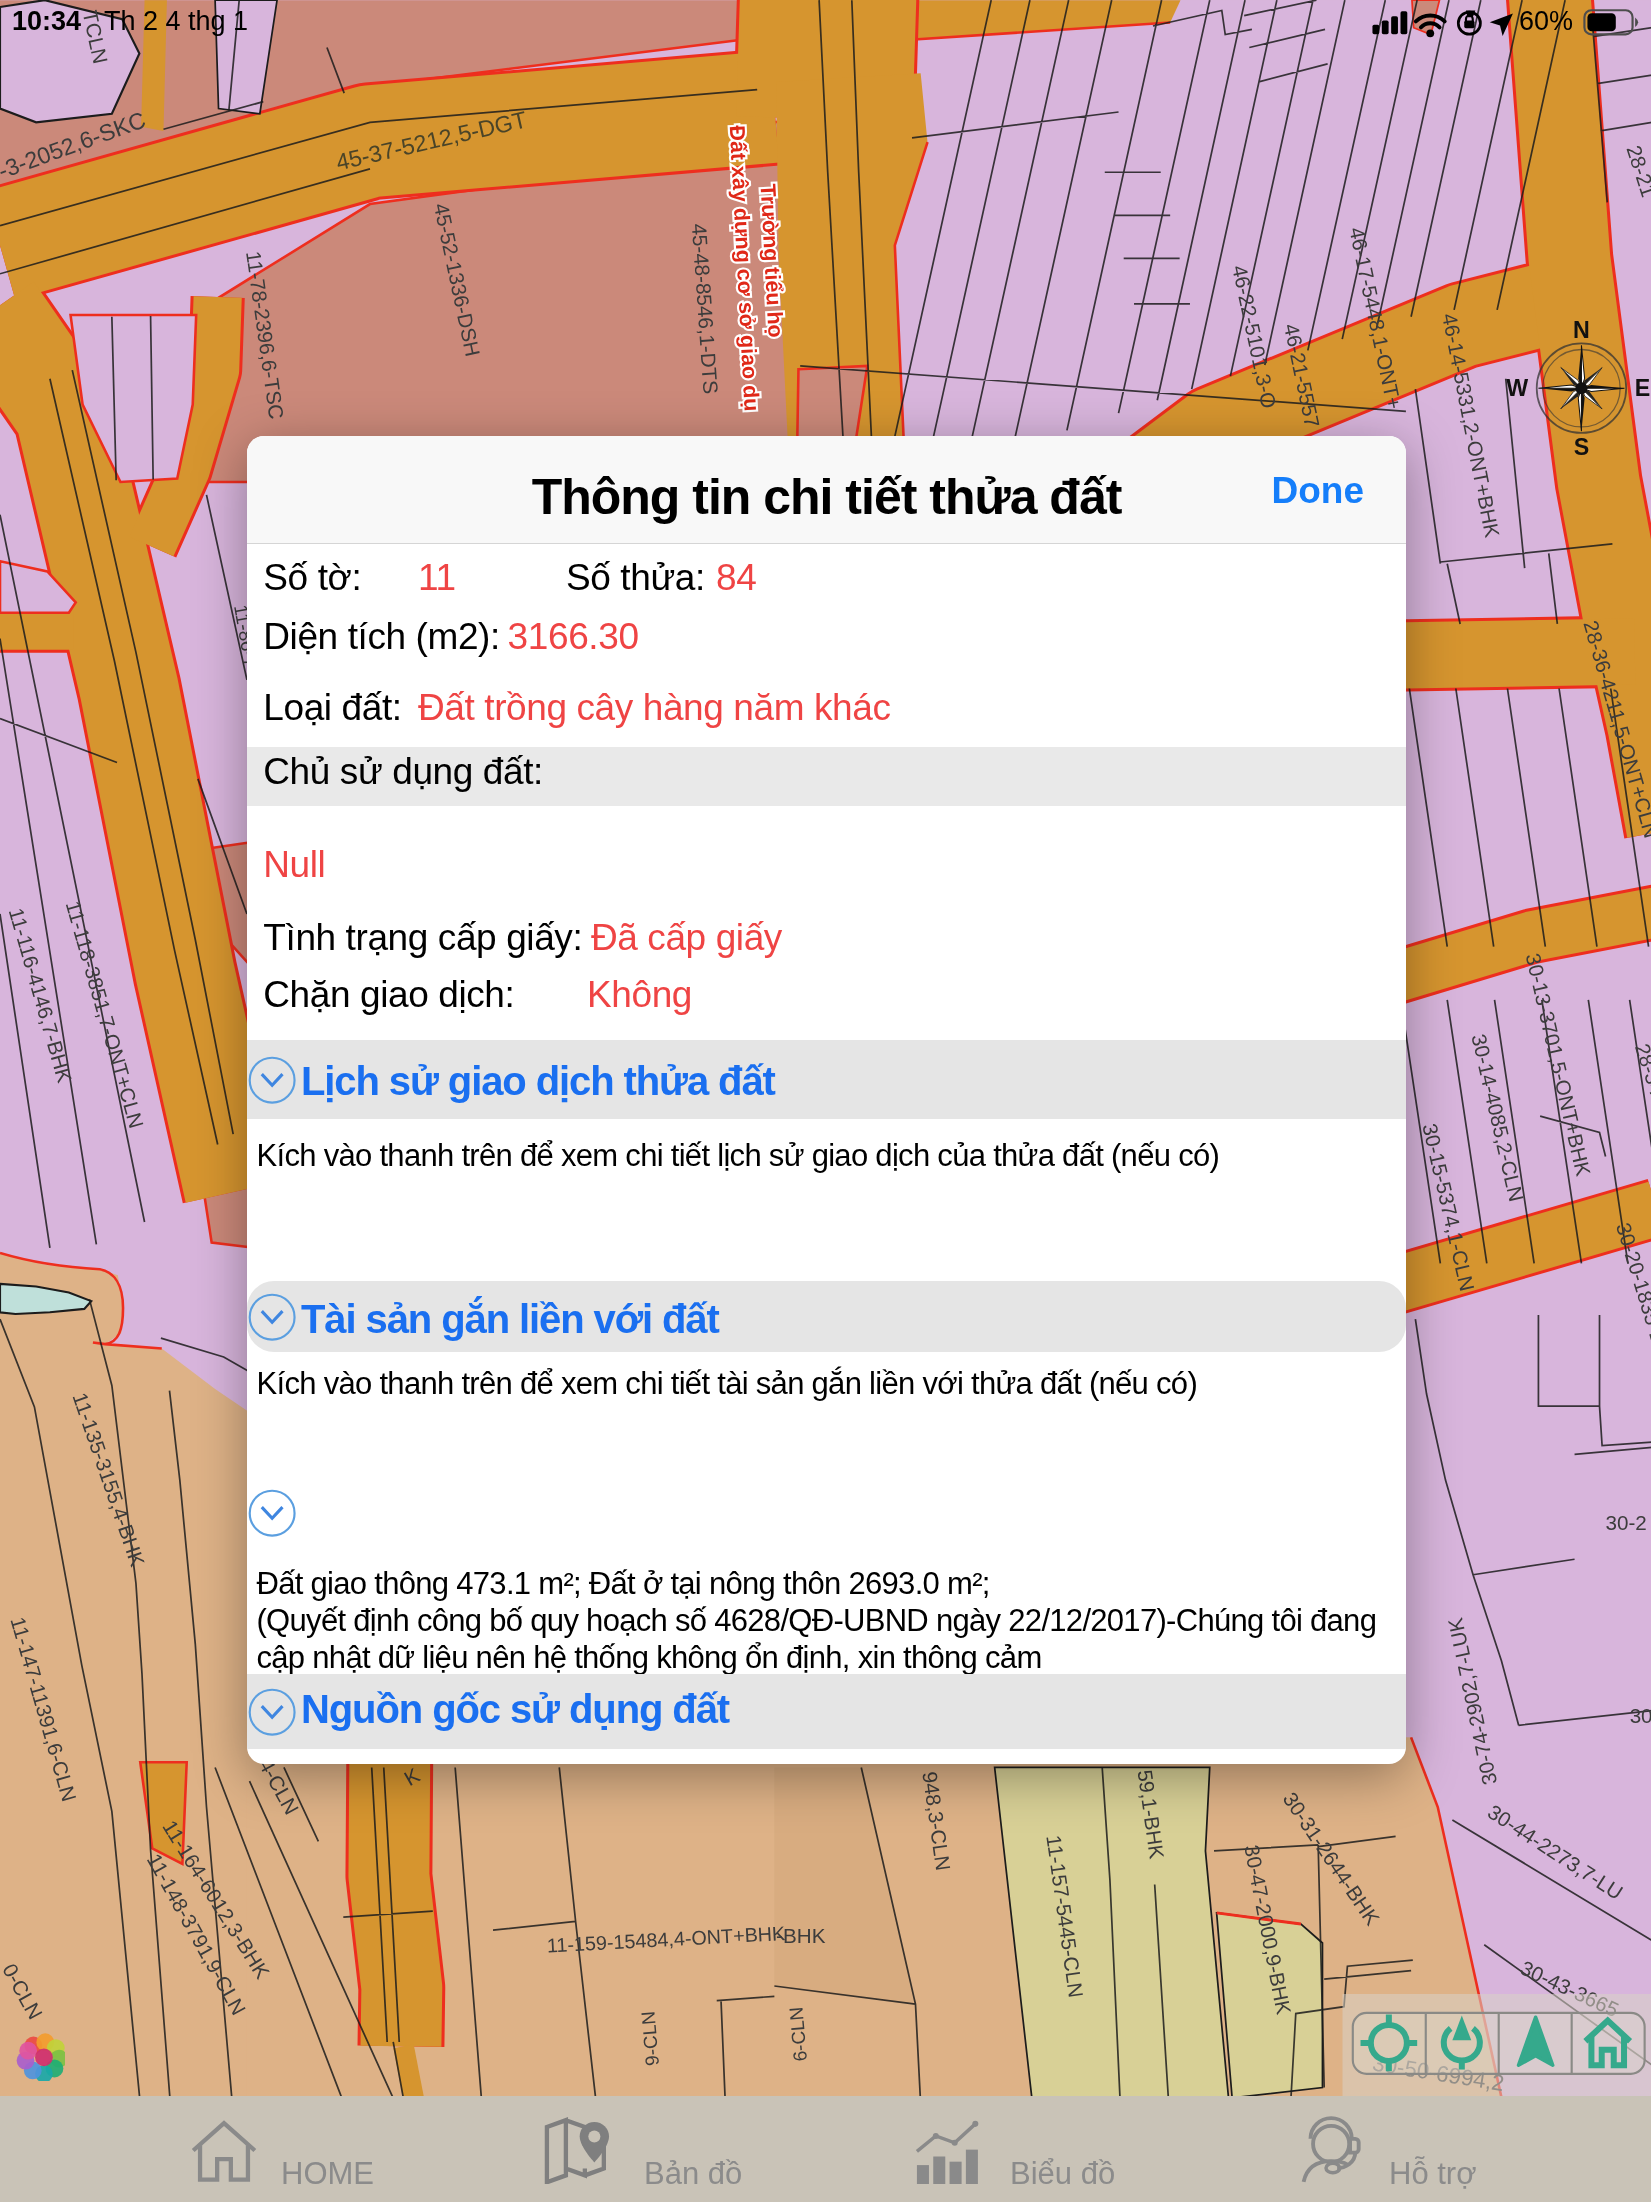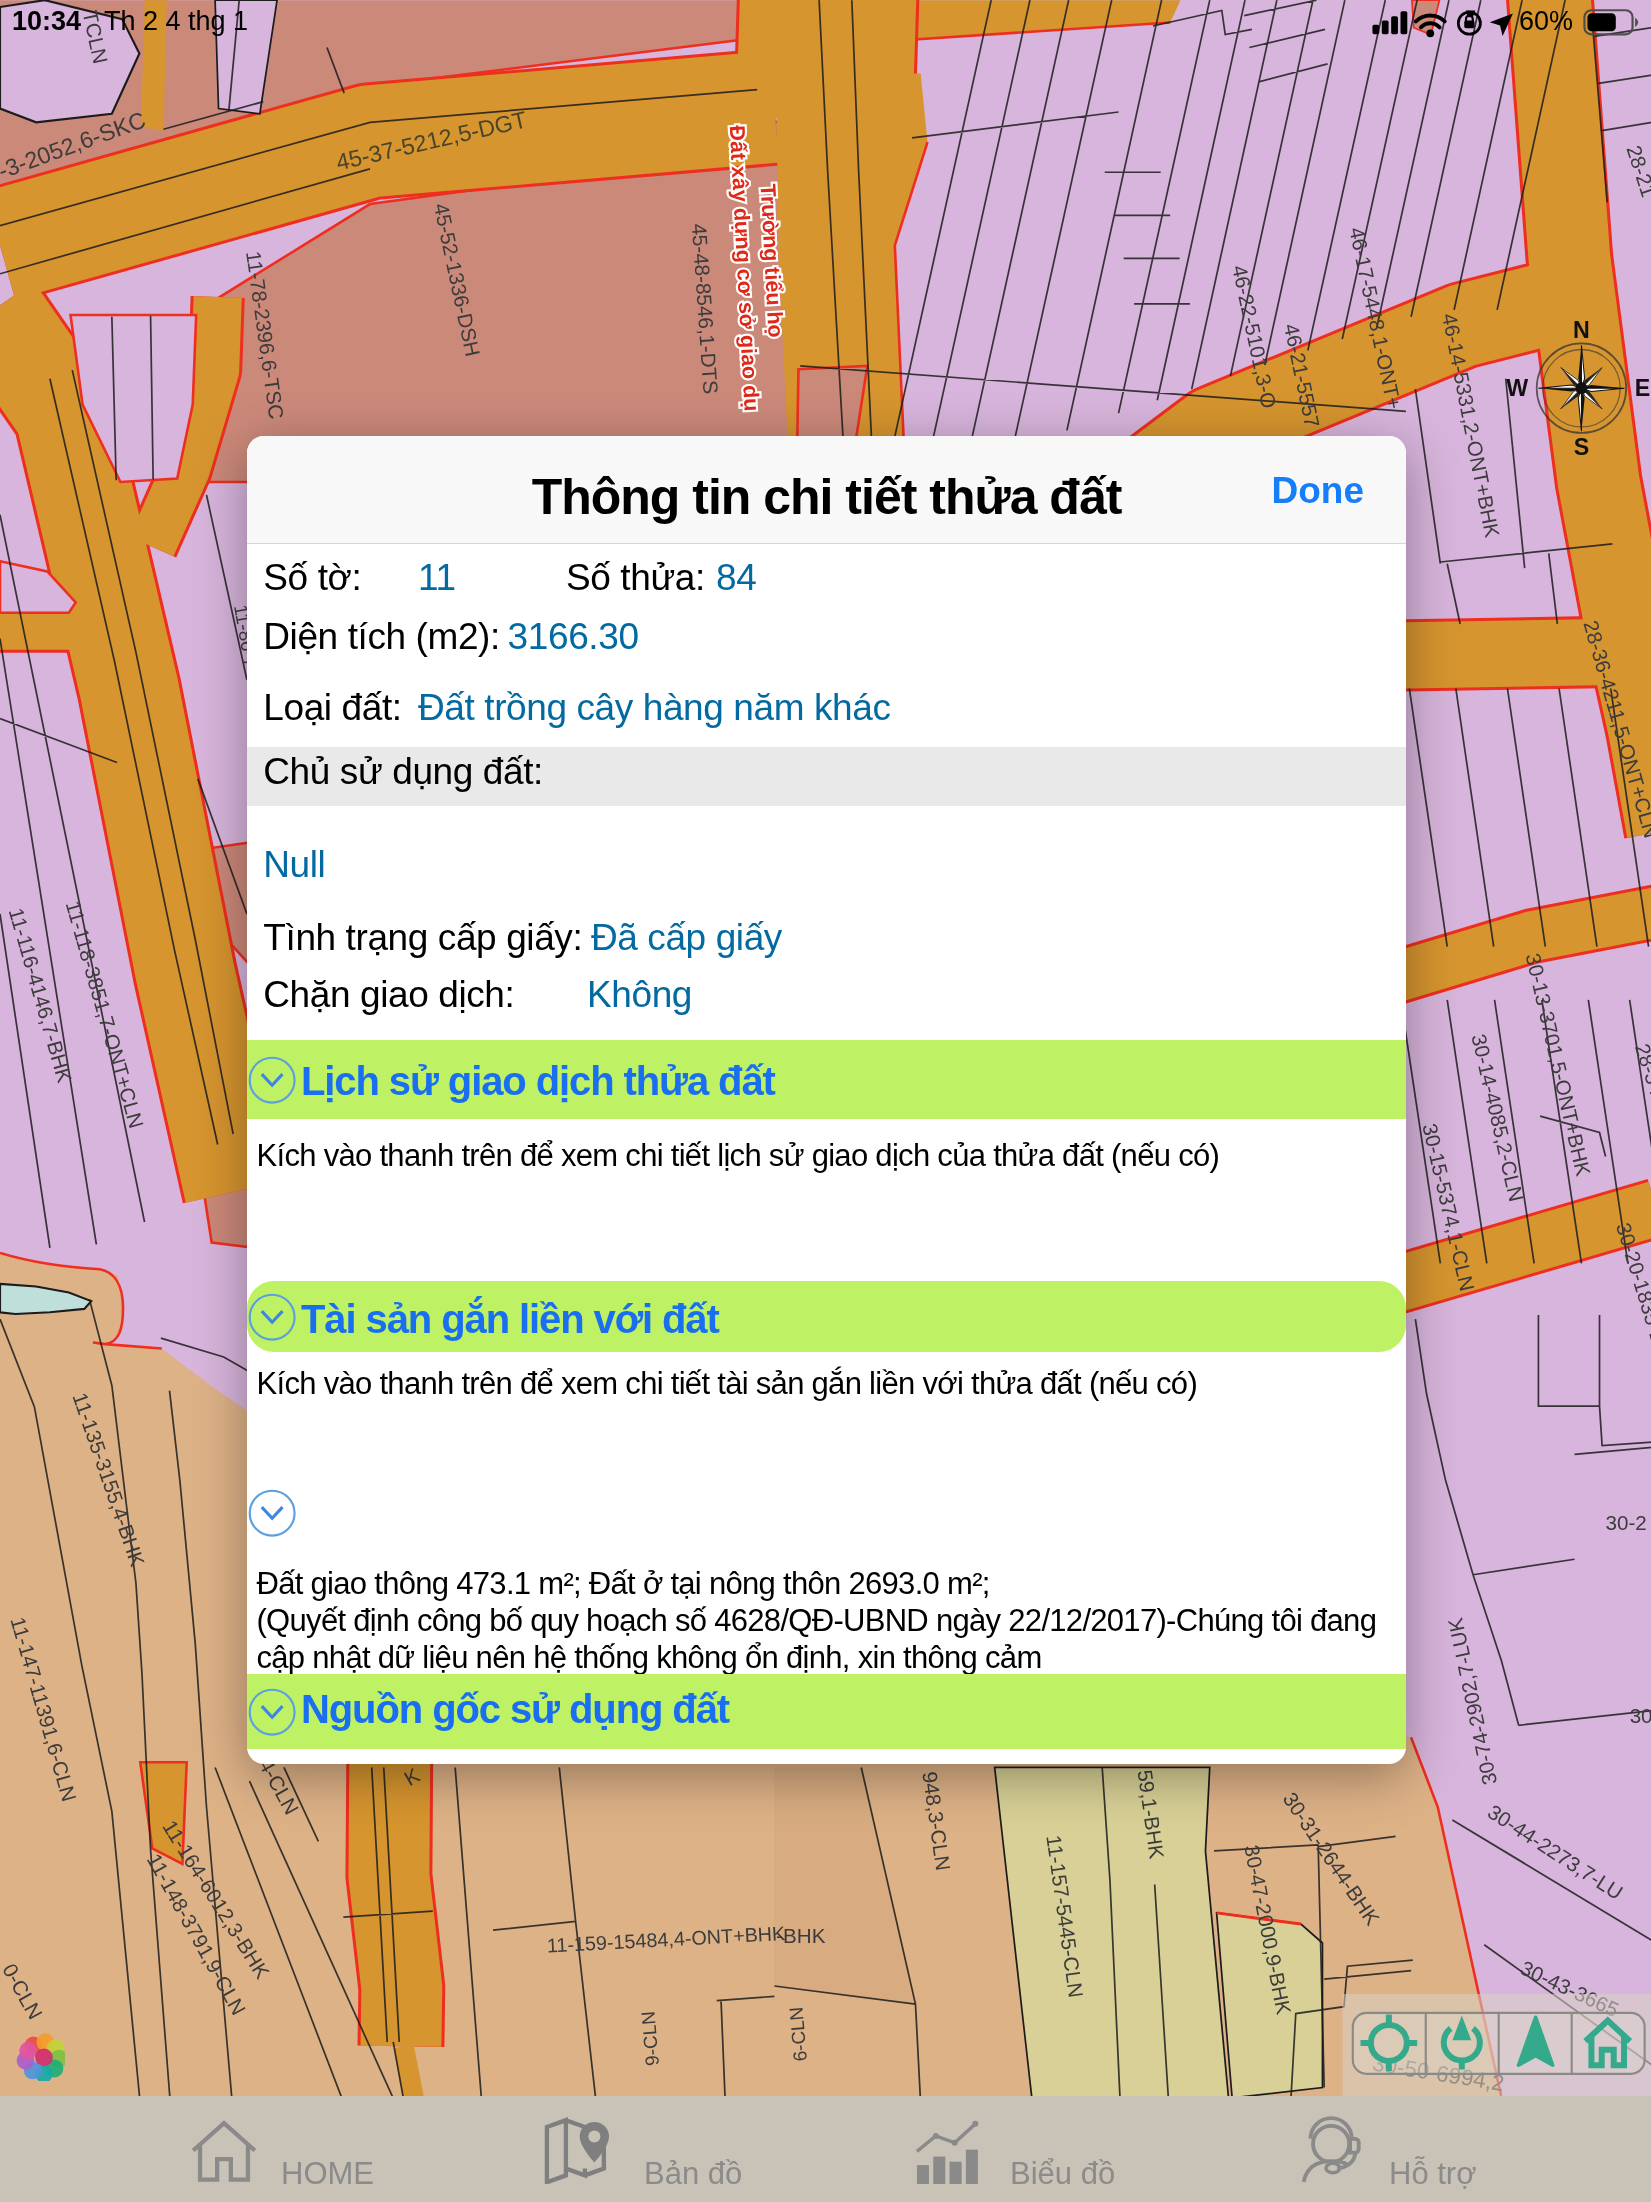--- a/index.html
+++ b/index.html
@@ -7,23 +7,23 @@
 body { font-family:"Liberation Sans", sans-serif; position:relative; background:#d8b5dc; }
 #map { position:absolute; left:0; top:0; }
 #status { position:absolute; left:0; top:6px; width:100%; height:34px; color:#000; font-size:27px; font-weight:600; }
 #modal { position:absolute; left:247px; top:436px; width:1159px; height:1328px; background:#ffffff; border-radius:17px; box-shadow:0 12px 52px rgba(0,0,0,0.35); overflow:hidden; }
 #mhead { position:absolute; left:0; top:0; width:100%; height:108px; background:#f8f8f8; border-bottom:1.7px solid #d5d5d5; }
 #mtitle { position:absolute; width:100%; text-align:center; top:32px; font-size:50px; font-weight:bold; letter-spacing:-1px; color:#000; }
 #done { position:absolute; right:42px; top:34px; font-size:37px; font-weight:600; color:#157efa; }
 .row { position:absolute; left:0; width:100%; font-size:37px; letter-spacing:-0.4px; color:#000; white-space:nowrap; }
 .row span { position:absolute; white-space:nowrap; }
 .row b { font-weight:normal; }
-.blue { color:#0369a1; }
+.blue { color:#ef4444; }
 .gband { position:absolute; left:0; width:100%; background:#e9e9e9; }
-.sbar { position:absolute; left:0; width:100%; background:#bef264; }
+.sbar { position:absolute; left:0; width:100%; background:#e5e5e5; }
 .sbar .tt { position:absolute; left:54px; top:19px; font-size:40px; font-weight:bold; letter-spacing:-1.1px; color:#1a6ff0; white-space:nowrap; }
 .chv { position:absolute; left:0.9px; }
 .body-t { position:absolute; left:9.5px; font-size:31px; letter-spacing:-0.7px; color:#000; white-space:nowrap; }
 #nav { position:absolute; left:0; top:2096px; width:1652px; height:107px; background:#c9c3b7; }
 .nit { position:absolute; top:0; height:107px; display:flex; align-items:center; color:#8b8b8b; font-size:31px;margin-top:24px; }
 .nic { position:absolute; top:0; }
 </style>
 </head>
 <body>
 

